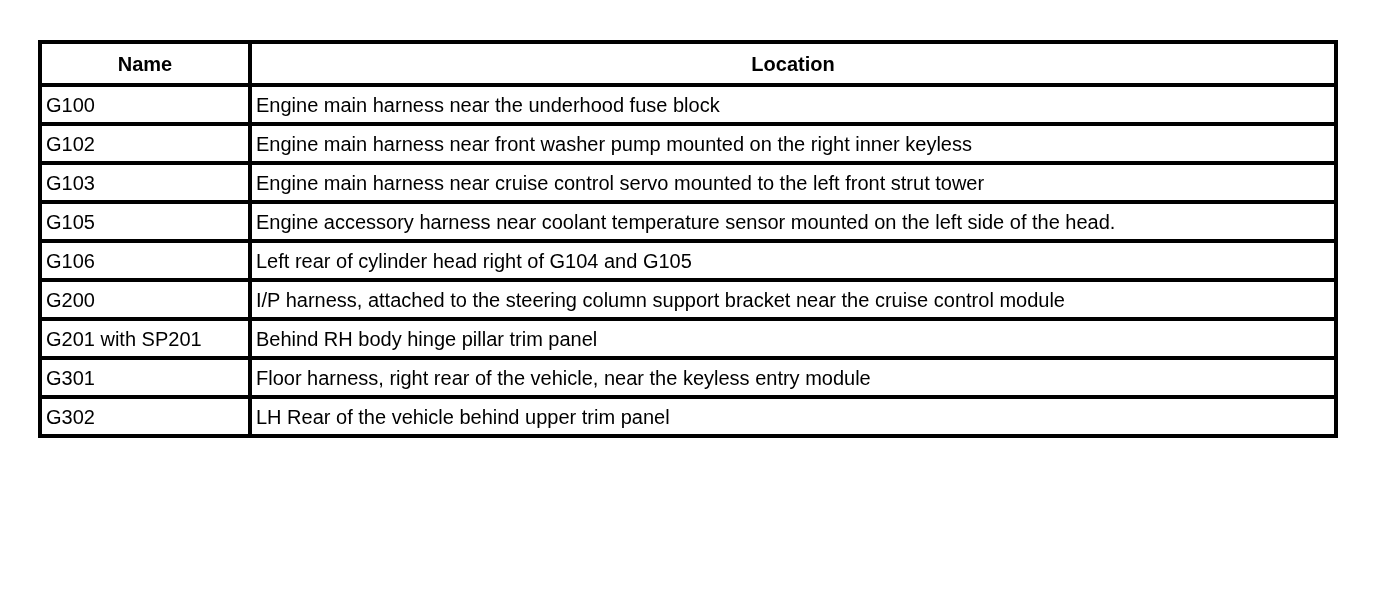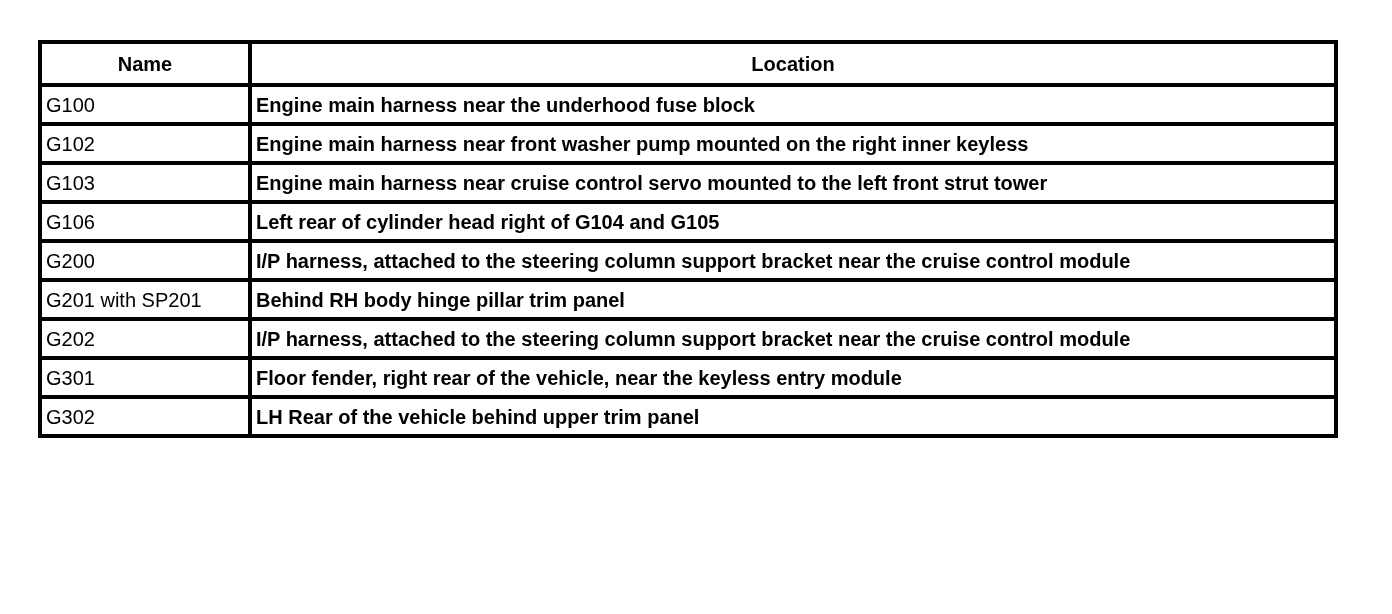--- a/index.html
+++ b/index.html
@@ -43,21 +43,21 @@
     text-align: center;
     padding: 3px 4px;
   }
   col.name-col { width: 210px; }
   col.loc-col  { width: 1086px; }
   td.name-cell {
     font-weight: normal;
   }
   td.loc-cell {
     text-align: left;
-    font-weight: bold;
+    font-weight: normal;
     padding-left: 5px;
   }
 </style>
 </head>
 <body>
 
 <div class="page">
   <table class="ground-table">
     <colgroup>
       <col class="name-col">
@@ -76,38 +76,38 @@
       </tr>
       <tr>
         <td class="name-cell">G102</td>
         <td class="loc-cell">Engine main harness near front washer pump mounted on the right inner keyless</td>
       </tr>
       <tr>
         <td class="name-cell">G103</td>
         <td class="loc-cell">Engine main harness near cruise control servo mounted to the left front strut tower</td>
       </tr>
       <tr>
+        <td class="name-cell">G105</td>
+        <td class="loc-cell">Engine accessory harness near coolant temperature sensor mounted on the left side of the head.</td>
+      </tr>
+      <tr>
         <td class="name-cell">G106</td>
         <td class="loc-cell">Left rear of cylinder head right of G104 and G105</td>
       </tr>
       <tr>
         <td class="name-cell">G200</td>
         <td class="loc-cell">I/P harness, attached to the steering column support bracket near the cruise control module</td>
       </tr>
       <tr>
         <td class="name-cell">G201 with SP201</td>
         <td class="loc-cell">Behind RH body hinge pillar trim panel</td>
       </tr>
       <tr>
-        <td class="name-cell">G202</td>
-        <td class="loc-cell">I/P harness, attached to the steering column support bracket near the cruise control module</td>
-      </tr>
-      <tr>
         <td class="name-cell">G301</td>
-        <td class="loc-cell">Floor fender, right rear of the vehicle, near the keyless entry module</td>
+        <td class="loc-cell">Floor harness, right rear of the vehicle, near the keyless entry module</td>
       </tr>
       <tr>
         <td class="name-cell">G302</td>
         <td class="loc-cell">LH Rear of the vehicle behind upper trim panel</td>
       </tr>
     </tbody>
   </table>
 </div>
 
 </body></html>

